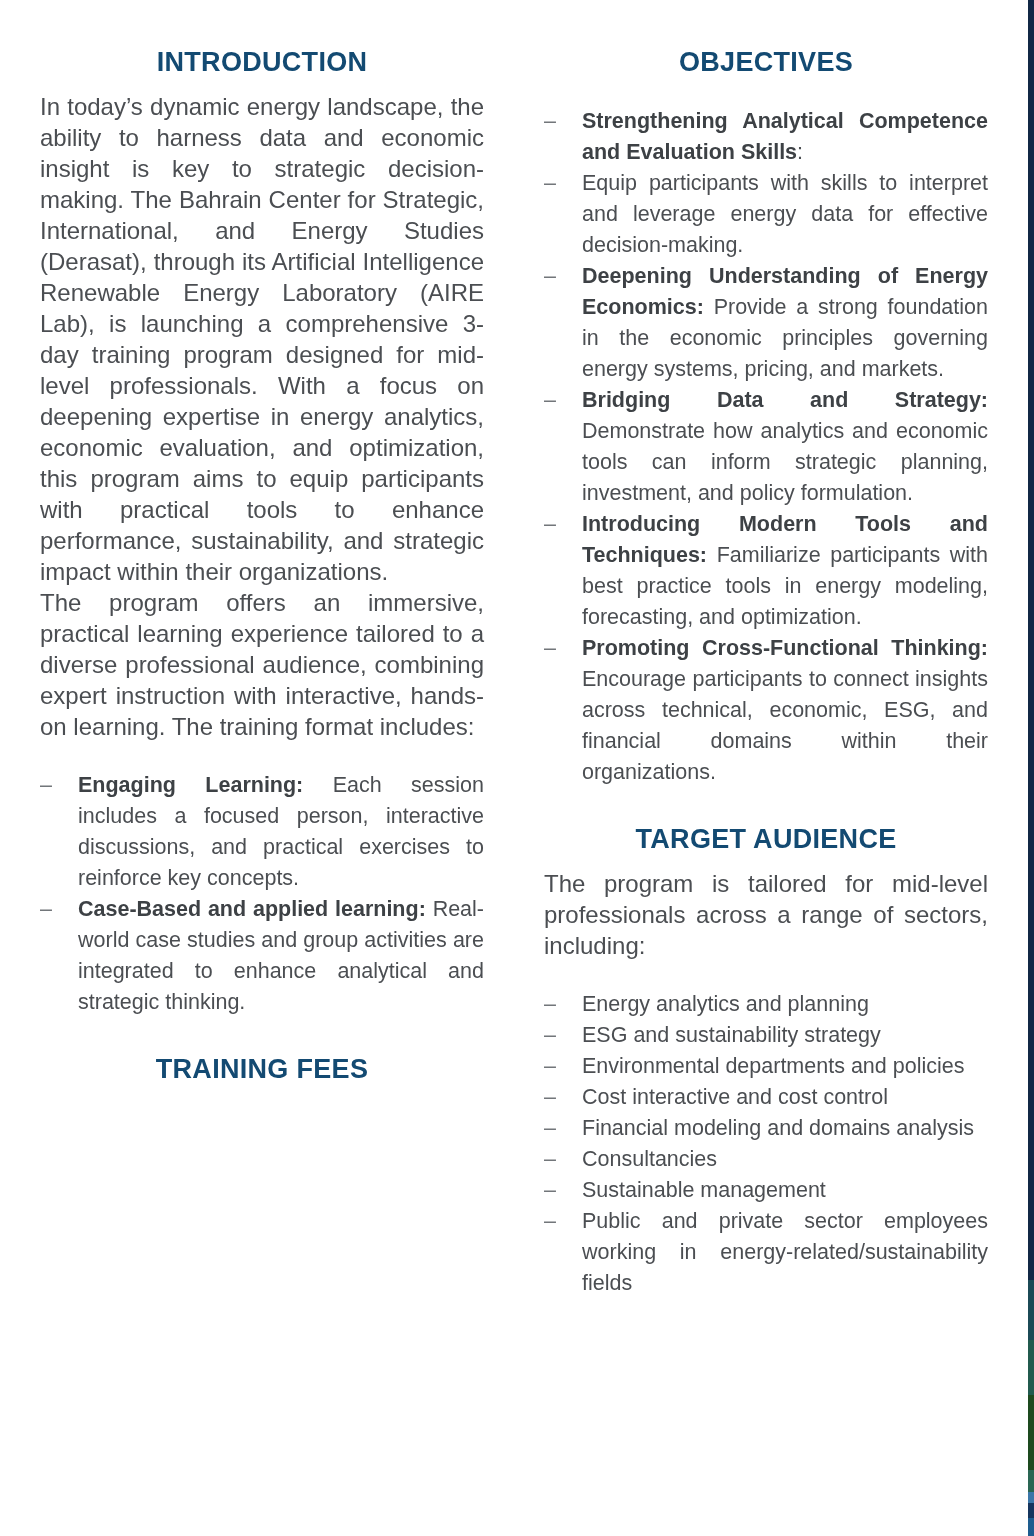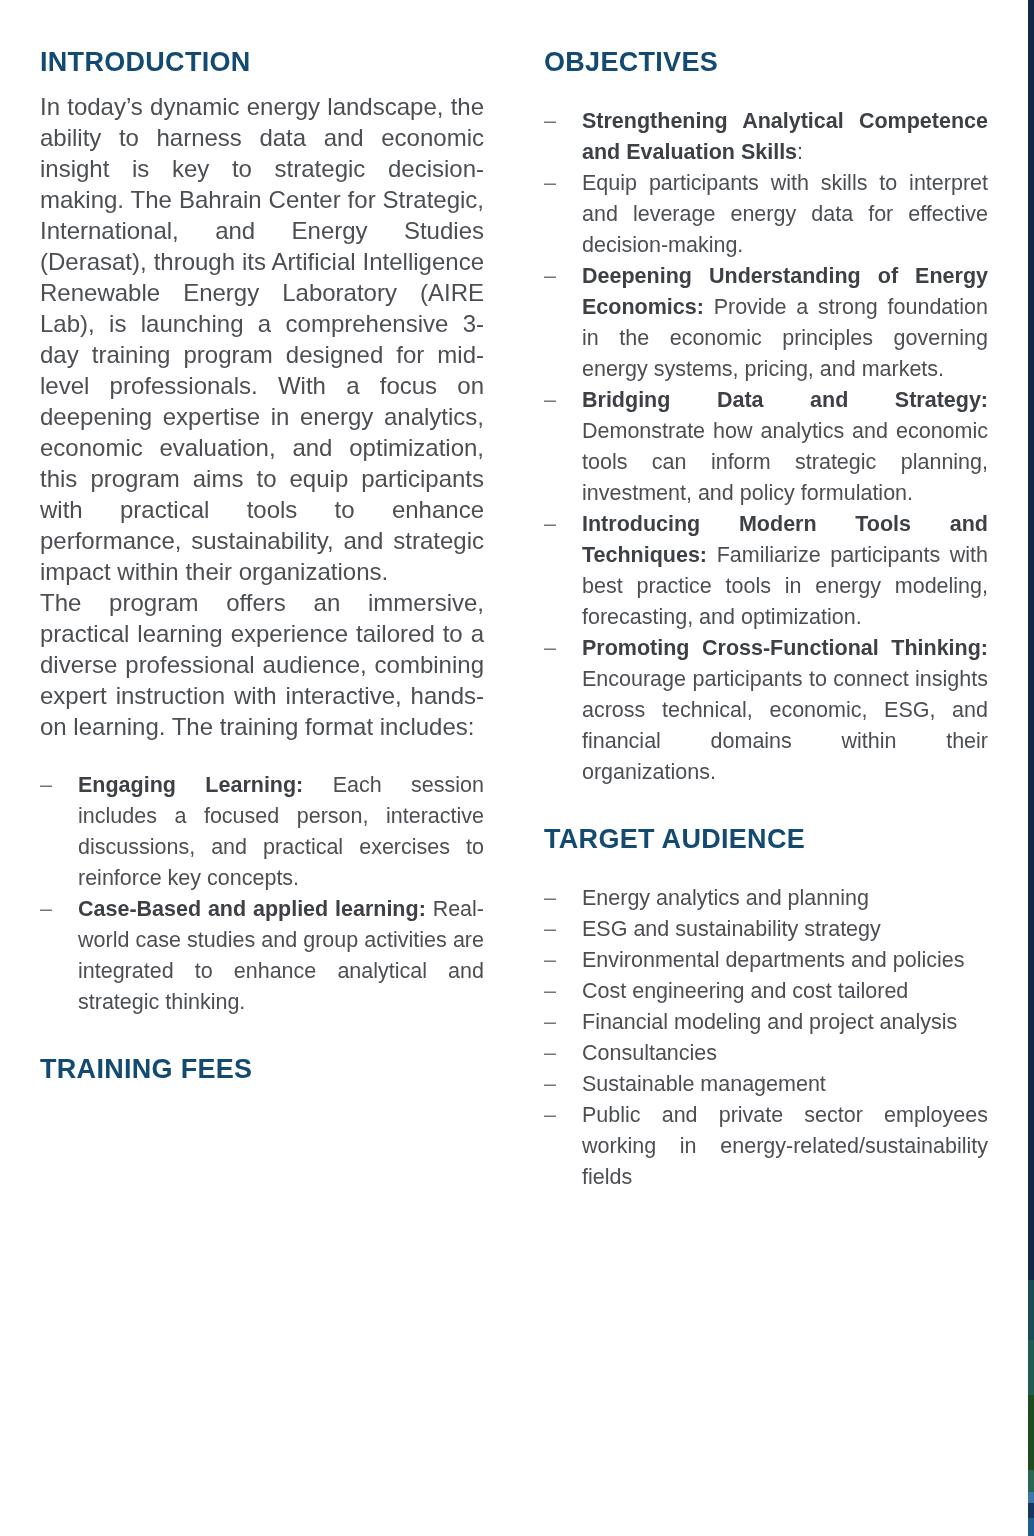--- a/index.html
+++ b/index.html
@@ -23,20 +23,21 @@
     padding:30px 42px 0 40px;
     width:100%;
   }
   .col{width:444px;flex:none;}
   .section-heading{
     font-size:27px;
     font-weight:700;
     color:var(--accent);
     letter-spacing:0.3px;
     margin:36px 0 13px 0;
+    text-align:center;
   }
   .section:first-child .section-heading{margin-top:17px;}
   .body-text{
     font-size:24px;
     line-height:31px;
     color:var(--body-color);
     text-align:justify;
     margin:0;
   }
   .bullet-list{
@@ -139,40 +140,41 @@
         </li>
         <li class="bullet-item">
           <span class="bullet-marker">–</span>
           <span class="bullet-text"><span class="bullet-lead">Promoting Cross-Functional Thinking:</span><span> Encourage participants to connect insights across technical, economic, ESG, and financial domains within their organizations.</span></span>
         </li>
       </ul>
     </div>
 
     <div class="section">
       <div class="section-heading">TARGET AUDIENCE</div>
+      <p class="body-text">The program is tailored for mid-level professionals across a range of sectors, including:</p>
       <ul class="bullet-list">
         <li class="bullet-item">
           <span class="bullet-marker">–</span>
           <span class="bullet-text">Energy analytics and planning</span>
         </li>
         <li class="bullet-item">
           <span class="bullet-marker">–</span>
           <span class="bullet-text">ESG and sustainability strategy</span>
         </li>
         <li class="bullet-item">
           <span class="bullet-marker">–</span>
           <span class="bullet-text">Environmental departments and policies</span>
         </li>
         <li class="bullet-item">
           <span class="bullet-marker">–</span>
-          <span class="bullet-text">Cost engineering and cost tailored</span>
-        </li>
-        <li class="bullet-item">
-          <span class="bullet-marker">–</span>
-          <span class="bullet-text">Financial modeling and project analysis</span>
+          <span class="bullet-text">Cost interactive and cost control</span>
+        </li>
+        <li class="bullet-item">
+          <span class="bullet-marker">–</span>
+          <span class="bullet-text">Financial modeling and domains analysis</span>
         </li>
         <li class="bullet-item">
           <span class="bullet-marker">–</span>
           <span class="bullet-text">Consultancies</span>
         </li>
         <li class="bullet-item">
           <span class="bullet-marker">–</span>
           <span class="bullet-text">Sustainable management</span>
         </li>
         <li class="bullet-item">

